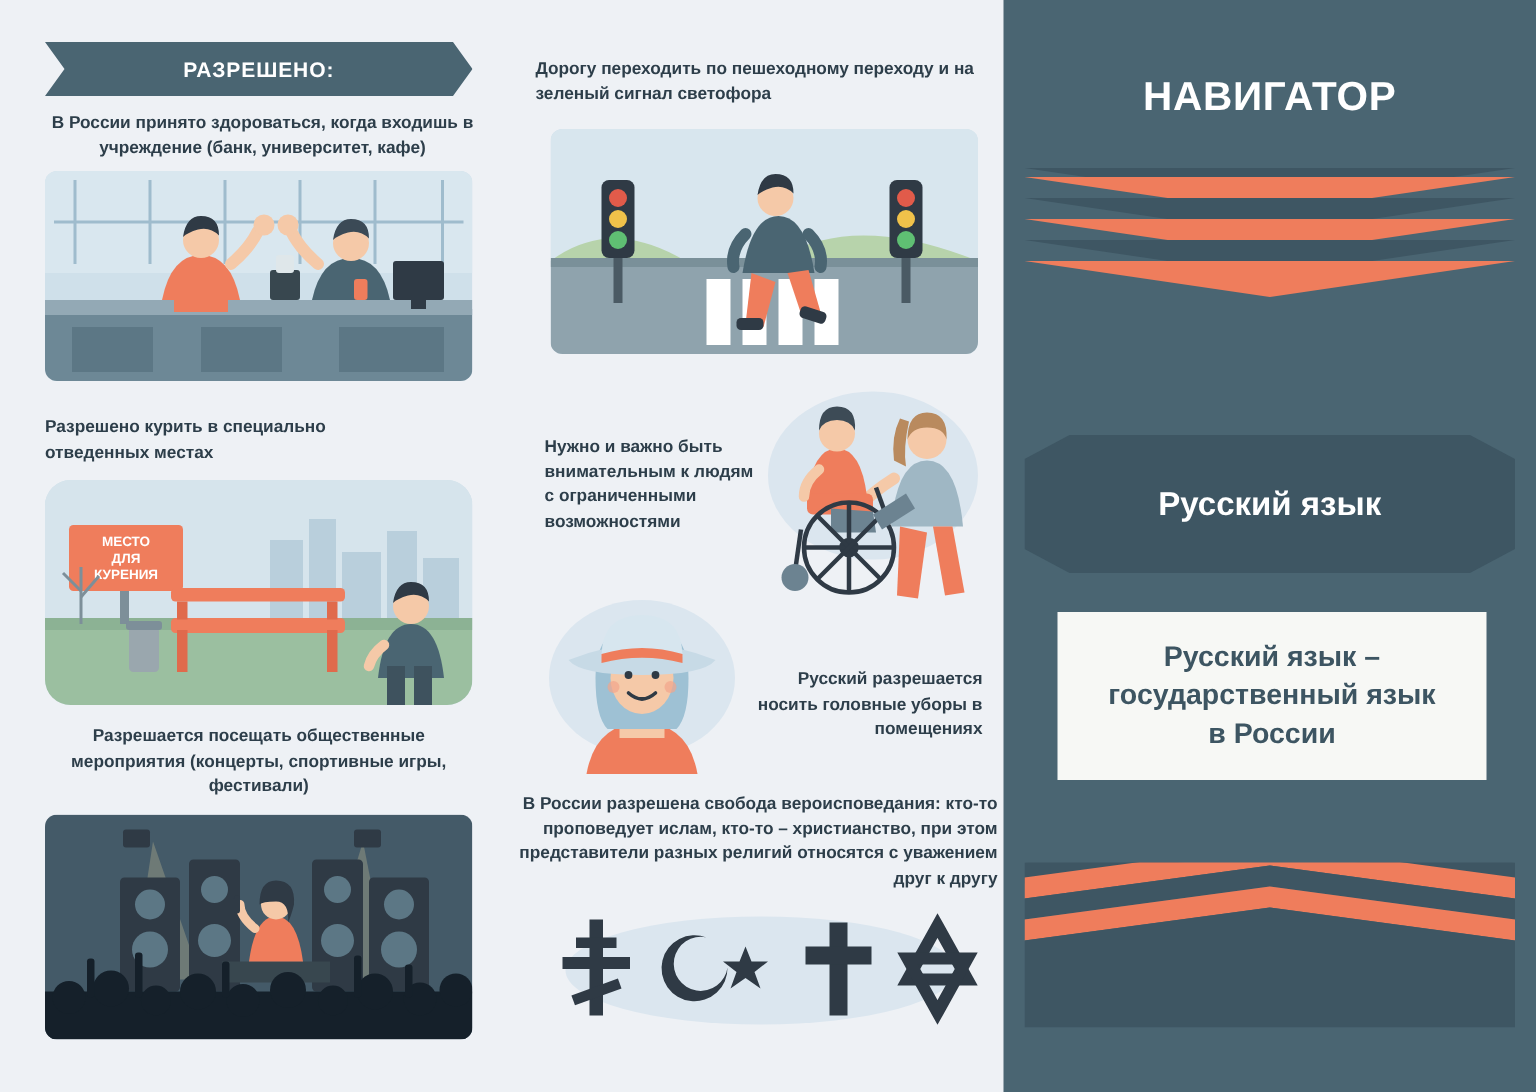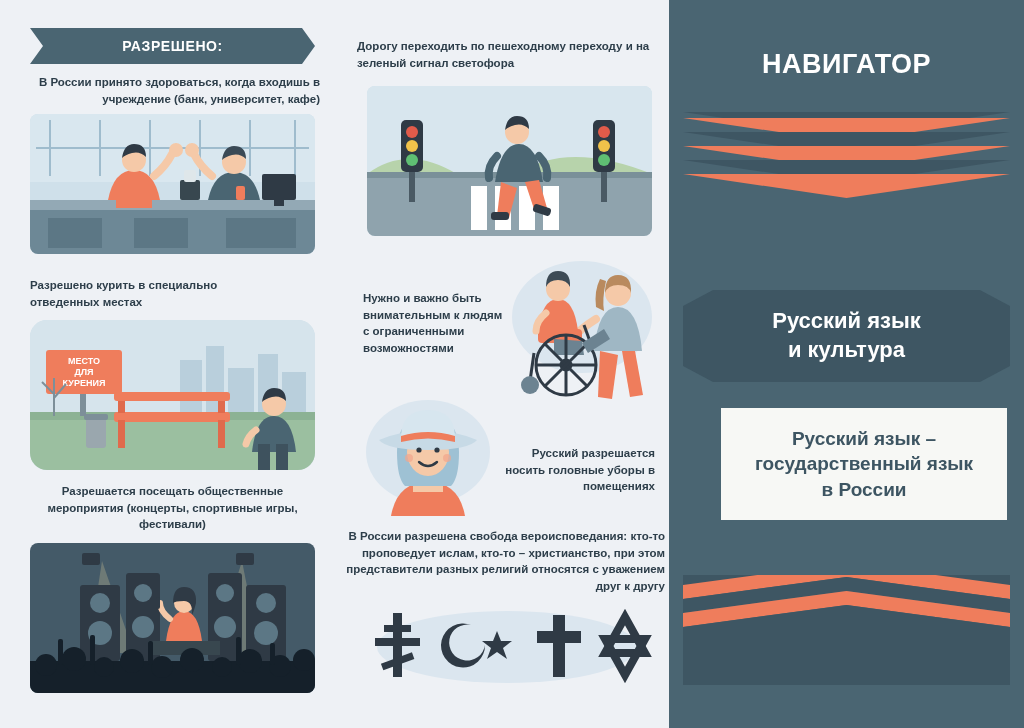--- a/index.html
+++ b/index.html
@@ -83,21 +83,20 @@
     left: 36px;
     width: 286px;
     height: 112px;
     background: #f7f8f5;
     display: flex;
     align-items: center;
     justify-content: center;
     text-align: center;
     padding: 0 10px;
     box-sizing: border-box;
-    margin-left: 16px;
   }
   .white-box-text {
     color: #3d5562;
     font-size: 19px;
     font-weight: bold;
     line-height: 1.35;
   }
 
   
   .col-left {
@@ -126,21 +125,21 @@
     letter-spacing: 0.6px;
   }
 
   .cap {
     position: absolute;
     color: #2d3e4a;
     font-size: 11.5px;
     line-height: 1.45;
     font-weight: bold;
   }
-  .cap-l1 { top: 74px;  left: 30px; width: 290px; text-align: right; }
+  .cap-l1 { top: 74px;  left: 30px; width: 290px; text-align: center; }
   .cap-l2 { top: 277px; left: 30px; width: 250px; text-align: left; }
   .cap-l3 { top: 483px; left: 25px; width: 295px; text-align: center; }
 
   .illus {
     position: absolute;
     border-radius: 8px;
     overflow: hidden;
   }
   .ill-l1 { top: 114px; left: 30px; width: 285px; height: 140px; }
   .ill-l2 { top: 320px; left: 30px; width: 285px; height: 150px; border-radius: 17px; }
@@ -512,21 +511,20 @@
       </svg>
     </div>
 
     <div class="subhead-ribbon">
       <svg width="327" height="92" viewBox="0 0 327 92">
         <polygon points="0,16 30,0 297,0 327,16 327,76 297,92 30,92 0,76" fill="#3e5663"></polygon>
       </svg>
       <div class="subhead-text">
         <div>
           <div>Русский язык</div>
-          <div>и культура</div>
         </div>
       </div>
     </div>
 
     <div class="white-box">
       <div class="white-box-text">
         <div>Русский язык –</div>
         <div>государственный язык</div>
         <div>в России</div>
       </div>

